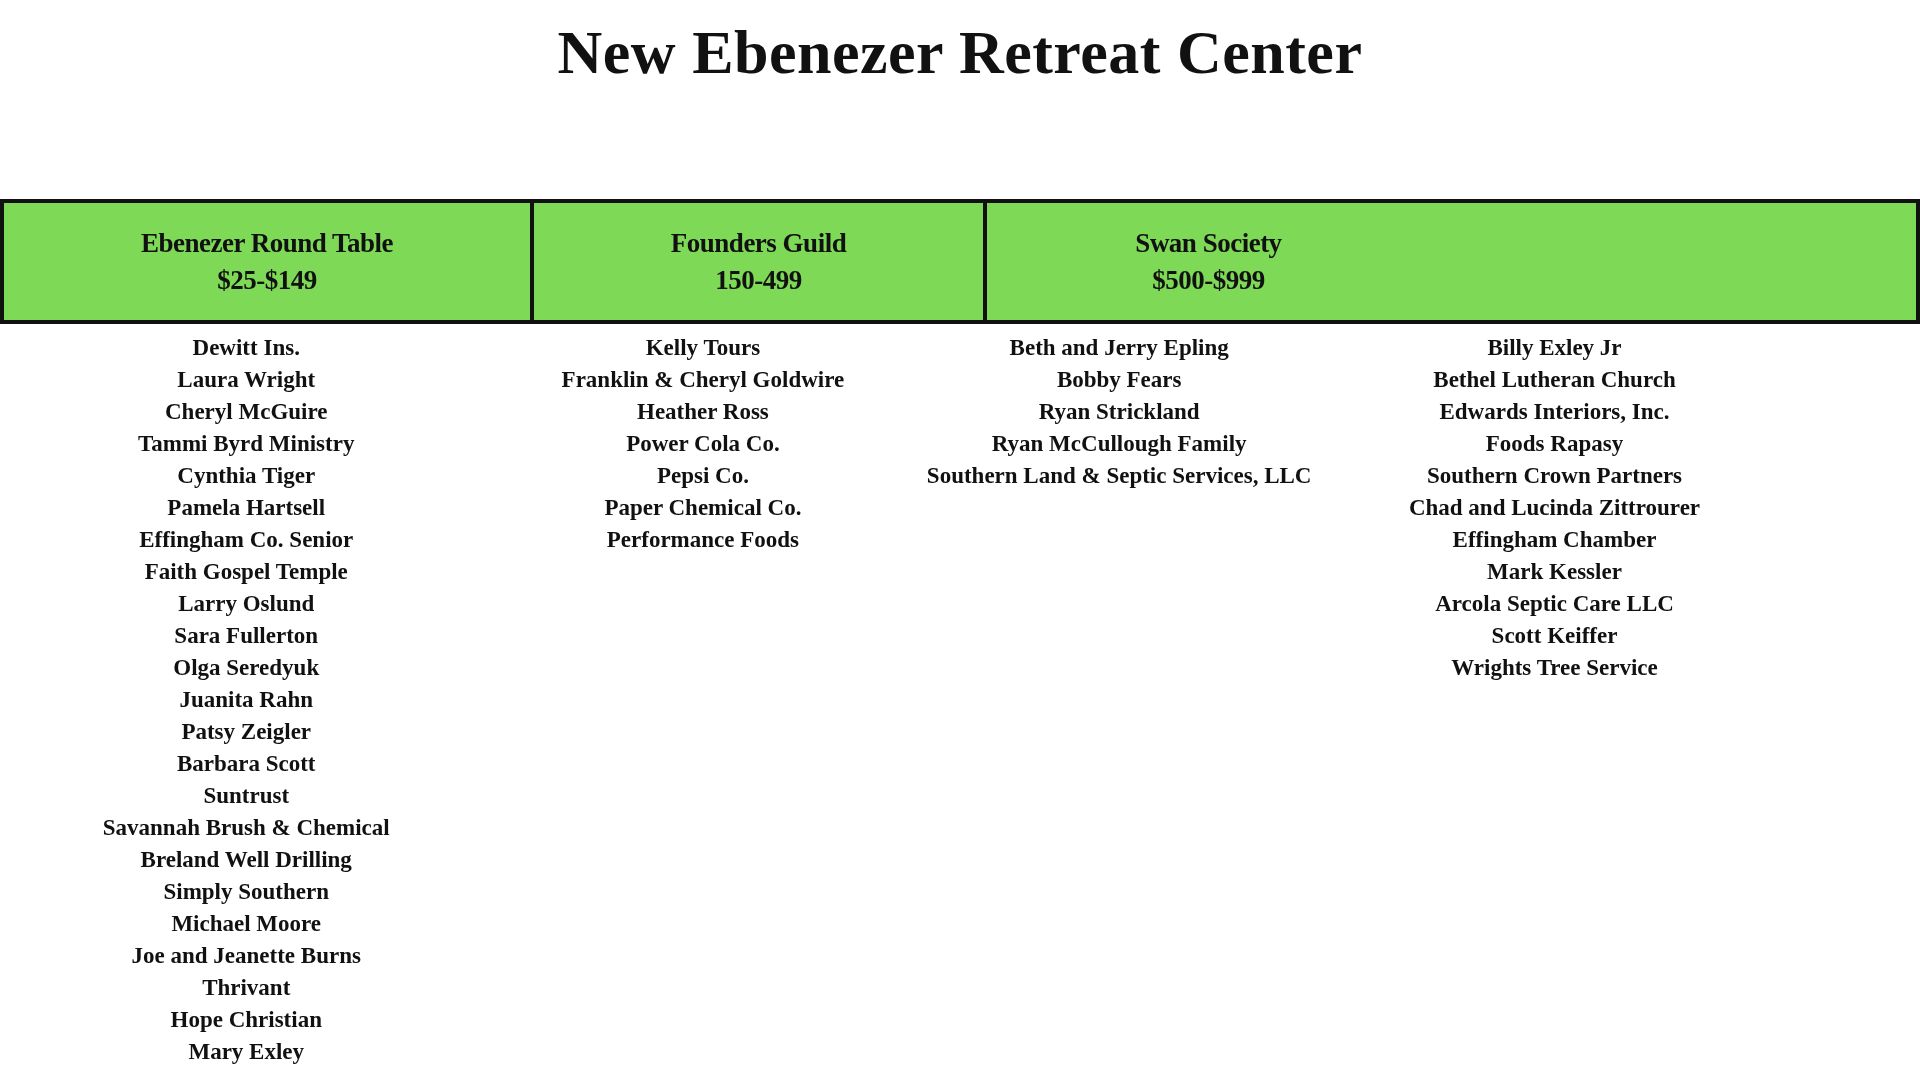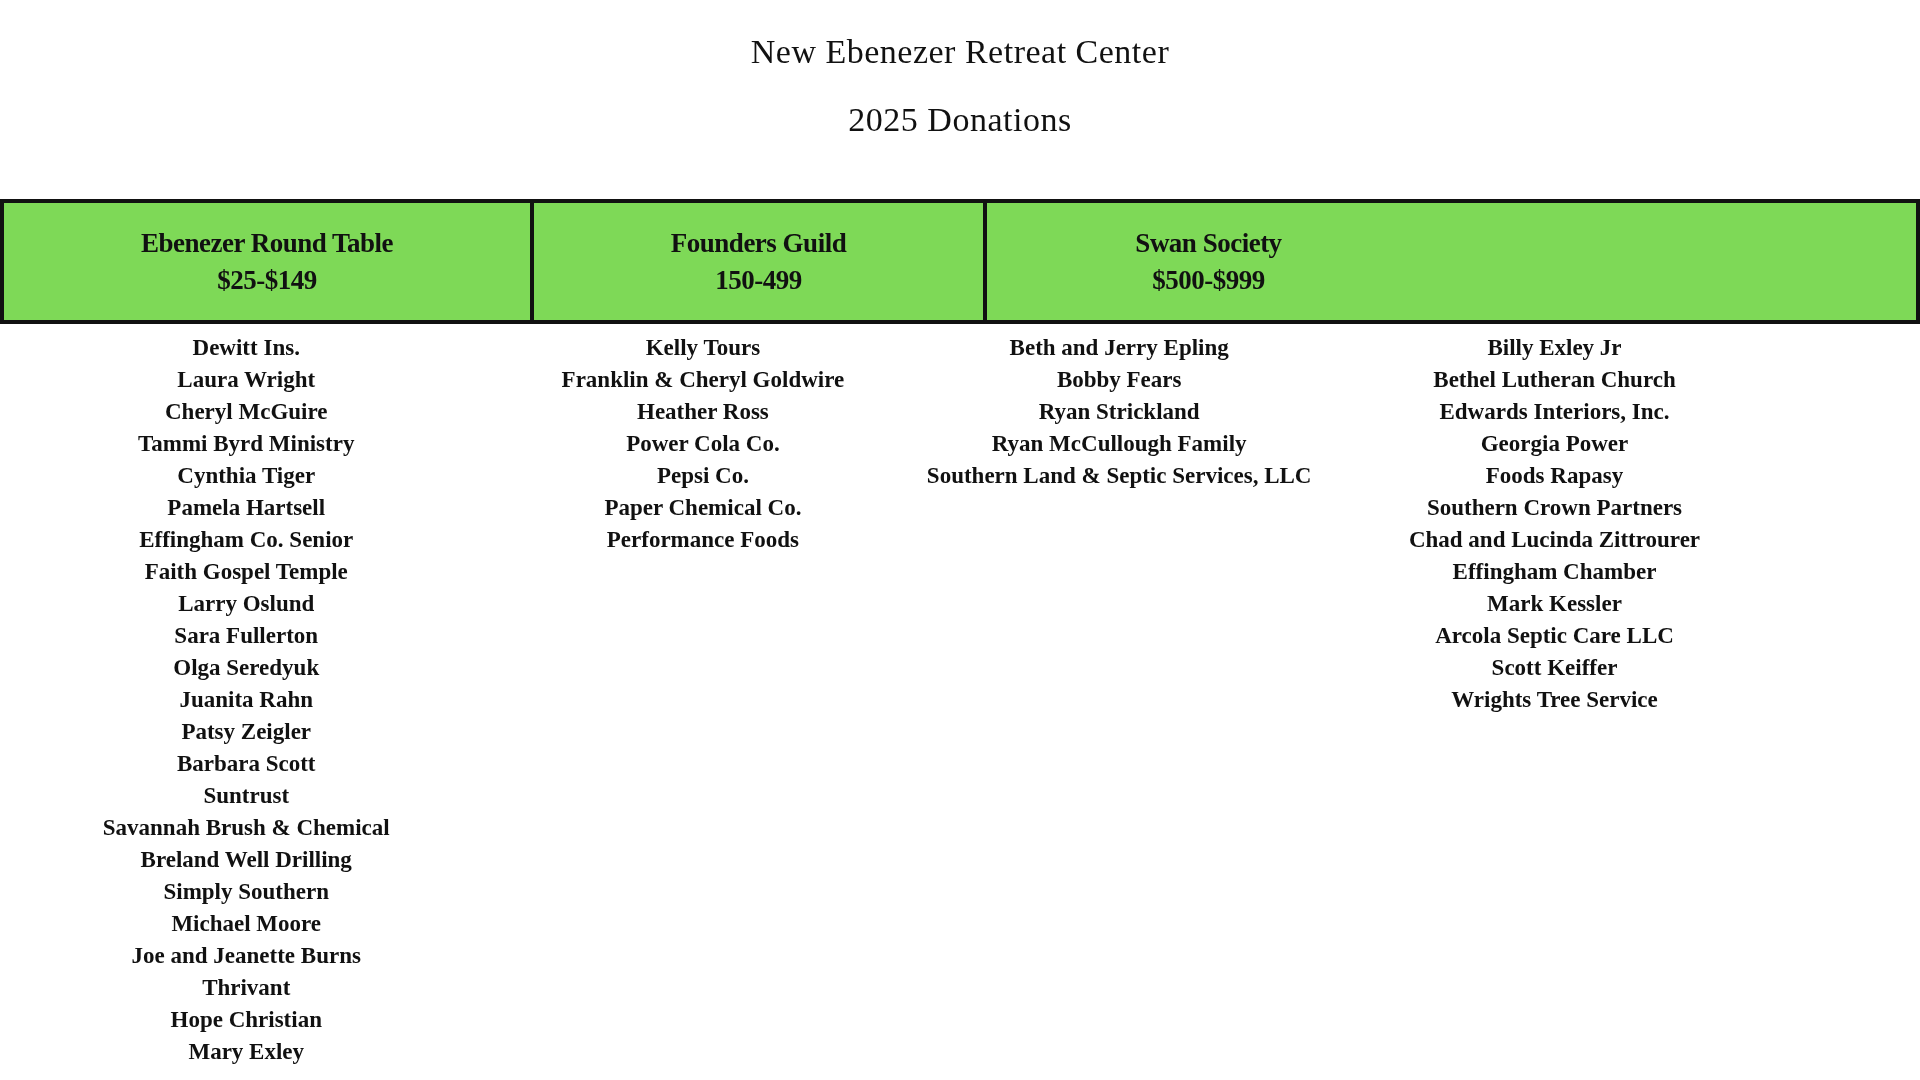--- a/index.html
+++ b/index.html
@@ -8,21 +8,21 @@
     background: #ffffff;
     overflow: hidden;
     font-family: "Liberation Serif", "DejaVu Serif", serif;
     color: #111111;
   }
   .title-block {
     position: absolute; left: 0; top: 18px; width: 1920px;
     text-align: center;
   }
   .title-line {
-    font-size: 34px; font-weight: normal; line-height: 68px;
+    font-size: 62px; font-weight: bold; line-height: 68px;
     letter-spacing: 0.5px;
   }
   .band {
     position: absolute; left: 0; top: 199px; width: 1920px; height: 125px;
     box-sizing: border-box;
     border: 4px solid #111111;
     background: #7ED957;
     display: flex;
   }
   .band-cell {
@@ -49,21 +49,20 @@
   .w1 { width: 530px; }
   .w2 { width: 453px; }
   .w3 { width: 443px; }
   .w4 { width: 494px; }
 </style>
 </head>
 <body>
 
 <div class="title-block">
   <div class="title-line">New Ebenezer Retreat Center</div>
-  <div class="title-line">2025 Donations</div>
 </div>
 
 <div class="band">
   <div class="band-cell w1">
     <div class="tier-name">Ebenezer Round Table</div>
     <div class="tier-range">$25-$149</div>
   </div>
   <div class="band-cell w2">
     <div class="tier-name">Founders Guild</div>
     <div class="tier-range">150-499</div>
@@ -113,21 +112,20 @@
       <div class="donor">Beth and Jerry Epling</div>
       <div class="donor">Bobby Fears</div>
       <div class="donor">Ryan Strickland</div>
       <div class="donor">Ryan McCullough Family</div>
       <div class="donor">Southern Land &amp; Septic Services, LLC</div>
     </div>
   <div class="col w4">
       <div class="donor">Billy Exley Jr</div>
       <div class="donor">Bethel Lutheran Church</div>
       <div class="donor">Edwards Interiors, Inc.</div>
-      <div class="donor">Georgia Power</div>
       <div class="donor">Foods Rapasy</div>
       <div class="donor">Southern Crown Partners</div>
       <div class="donor">Chad and Lucinda Zittrourer</div>
       <div class="donor">Effingham Chamber</div>
       <div class="donor">Mark Kessler</div>
       <div class="donor">Arcola Septic Care LLC</div>
       <div class="donor">Scott Keiffer</div>
       <div class="donor">Wrights Tree Service</div>
     </div>
 </div>

